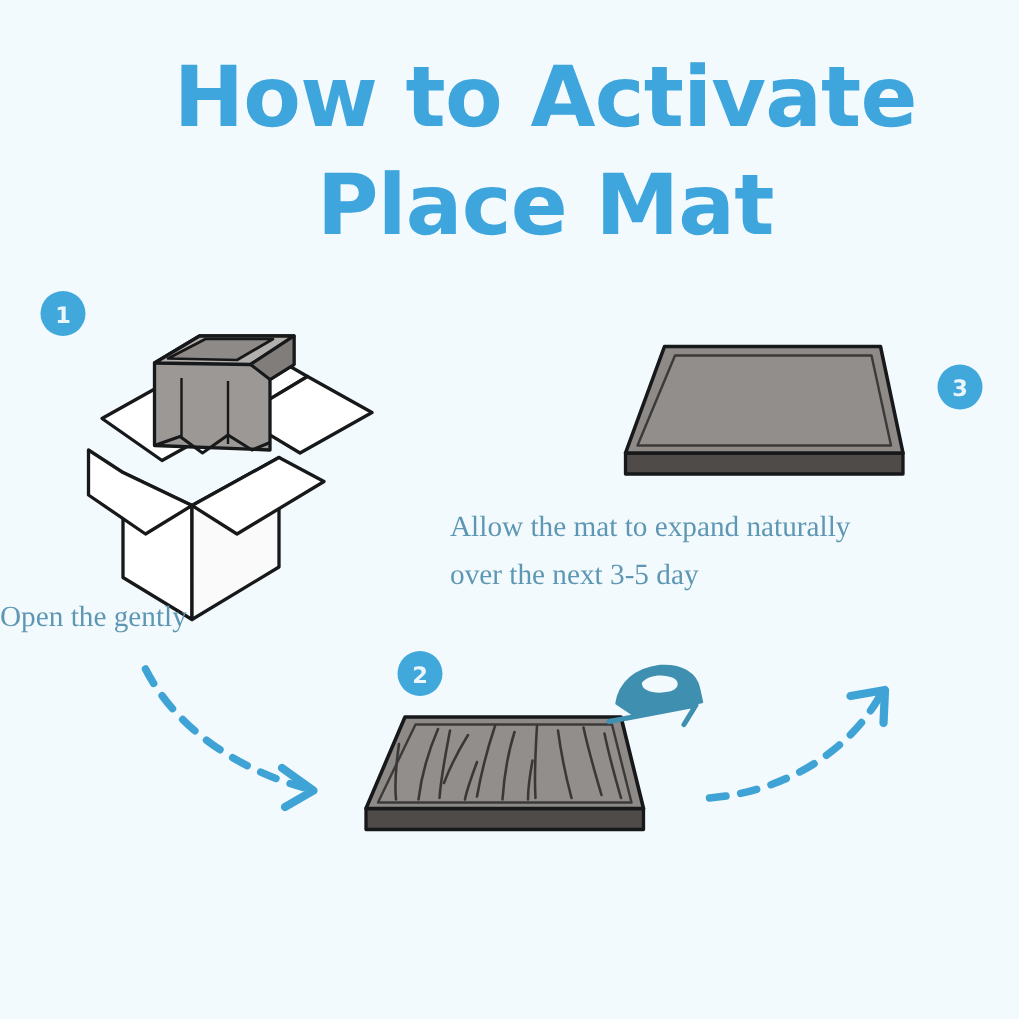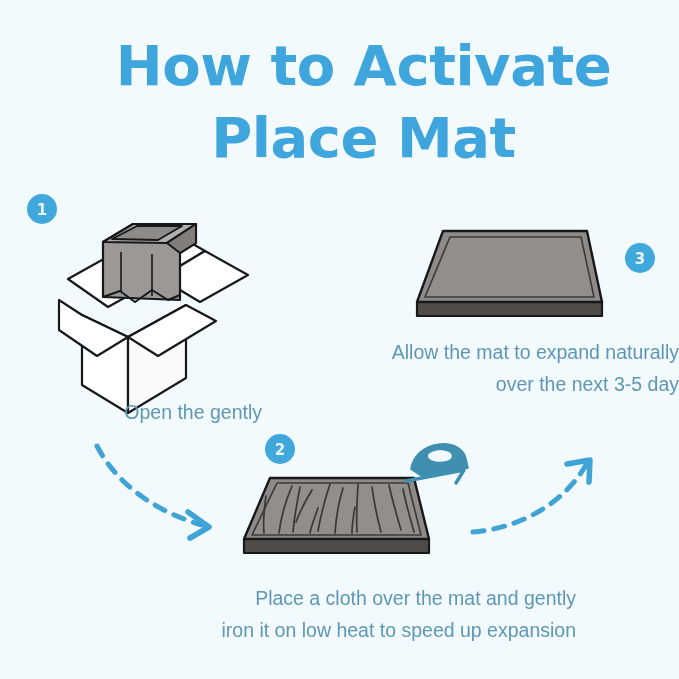--- a/index.html
+++ b/index.html
@@ -37,25 +37,25 @@
   .title-line {
     font-family: "DejaVu Sans", sans-serif;
     font-weight: bold;
     font-size: 56px;
     line-height: 72px;
     letter-spacing: -0.5px;
     color: #3ea5dd;
   }
   .caption {
     position: absolute;
-    font-family: Liberation Sans, sans-serif;
+    font-family: Liberation Serif, serif;
     font-size: 19.5px;
     line-height: 32px;
     color: #5e97b4;
-    text-align: right;
+    text-align: left;
     pointer-events: none;
     white-space: pre-line;
   }
   #caption-step-1 {
     left: 0px;
     top: 396px;
     width: 262px;
   }
   #caption-step-2 {
     left: 104px;
@@ -162,18 +162,16 @@
       <path d="M417 302 L602 302 L602 316 L417 316 Z" fill="#4e4b49" stroke="#17181a" stroke-width="2.2" stroke-linejoin="round"></path>
       <path d="M443 231 L587 231 L602 302 L417 302 Z" fill="#8d8a88" stroke="#17181a" stroke-width="2.4" stroke-linejoin="round"></path>
       <path d="M450 237 L581 237 L594 297 L425 297 Z" fill="#918e8c" stroke="#3c3a38" stroke-width="1.6" stroke-linejoin="round"></path>
     </g>
 
     <circle cx="640" cy="258" r="15" fill="#41a8dc"></circle>
     <text class="badge-num" x="640" y="264" text-anchor="middle">3</text>
   </svg>
 
   <div class="caption" id="caption-step-1">Open the gently</div>
-  <div class="caption" id="caption-step-2">Place a cloth over the mat and gently
-iron it on low heat to speed up expansion</div>
   <div class="caption" id="caption-step-3">Allow the mat to expand naturally
 over the next 3-5 day</div>
 
 </div>
 
 </body></html>

